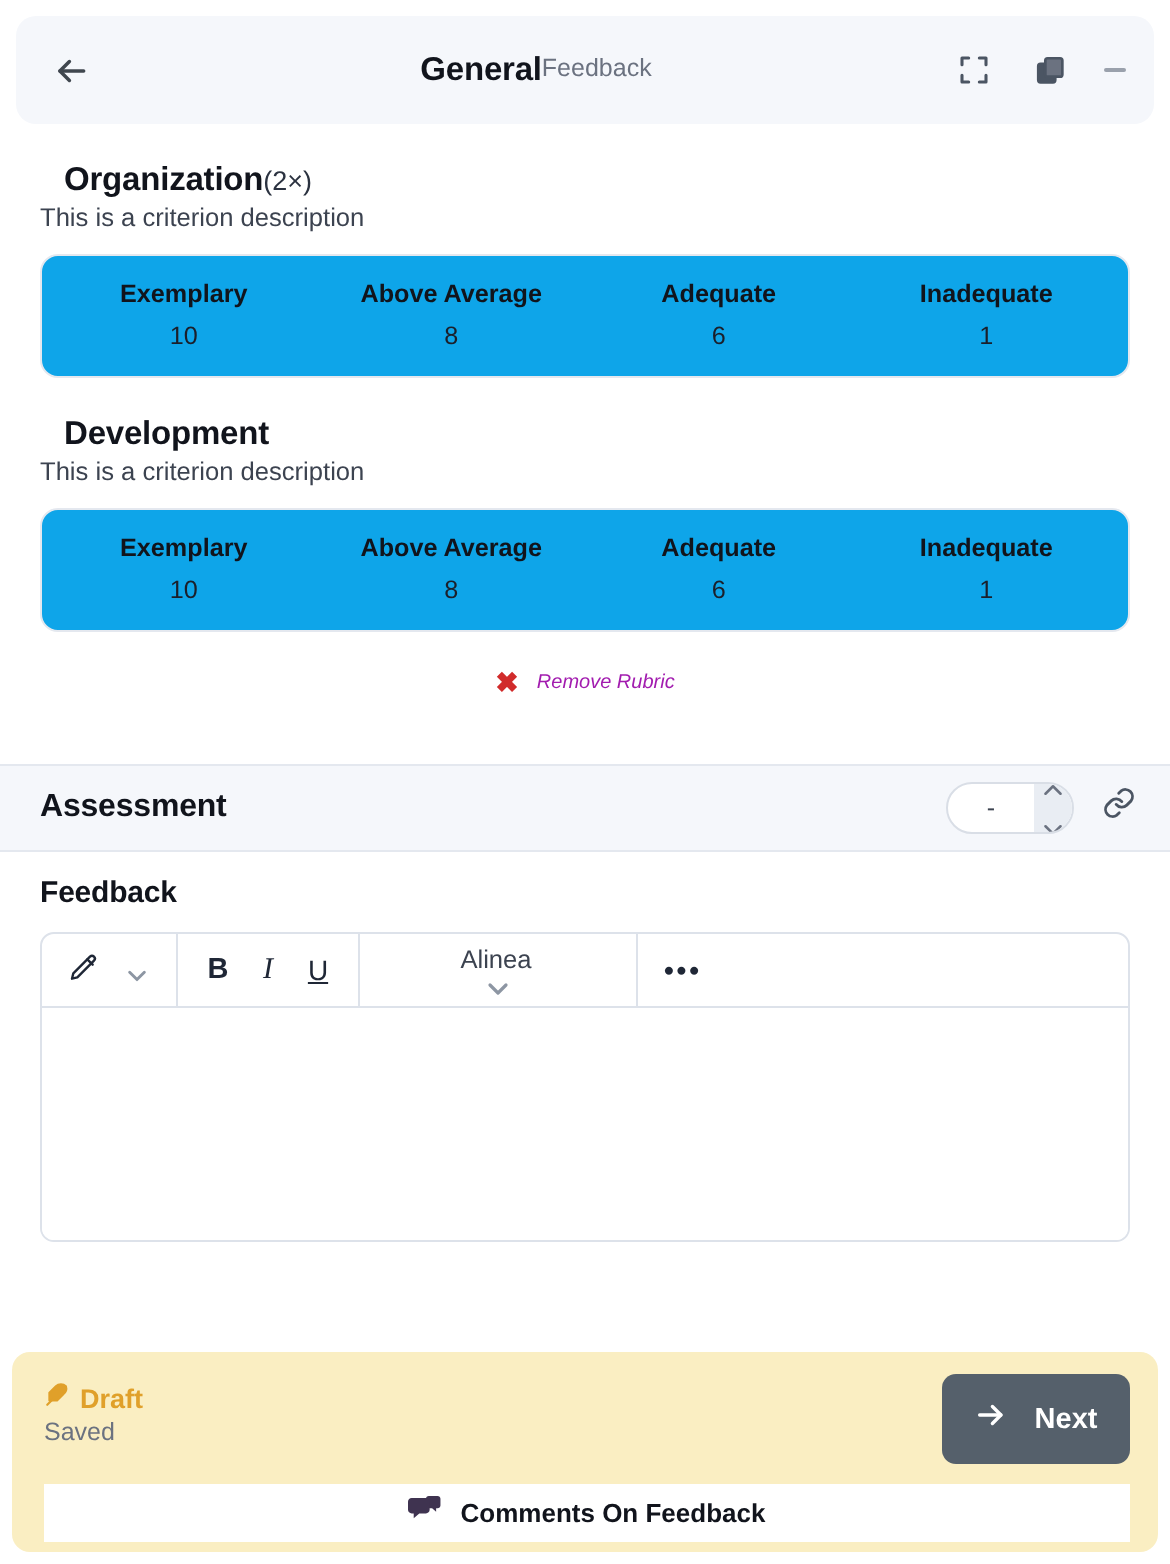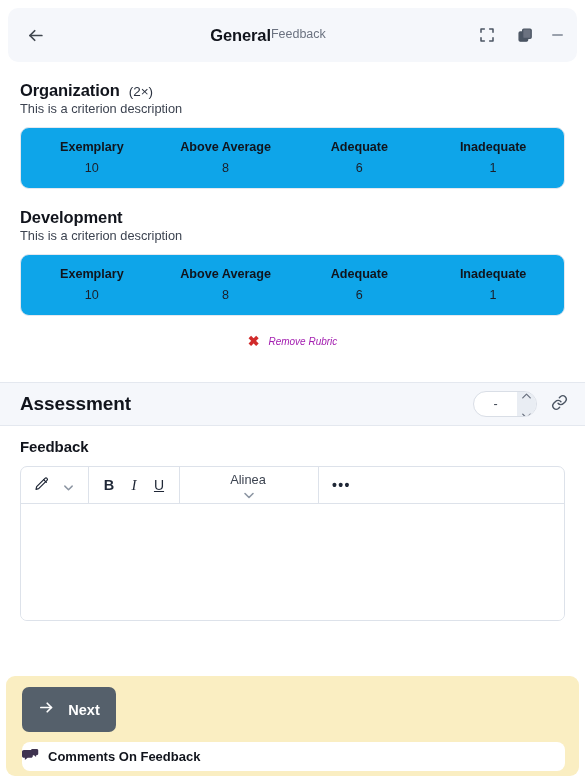--- a/index.html
+++ b/index.html
@@ -84,22 +84,22 @@
   
   .criteria-area {
     position: absolute;
     left: 0; top: 62px;
     width: 585px;
   }
   .criterion { padding: 0 20px; }
   .crit-head {
     display: flex;
     align-items: baseline;
-    gap: 9px;
     padding-top: 19px;
+    margin-left: 12px;
   }
   .crit-name {
     font-size: 16.5px;
     font-weight: bold;
     color: #11141c;
     letter-spacing: -0.1px;
   }
   .crit-mult {
     font-size: 13.5px;
     color: #2b3240;
@@ -162,21 +162,21 @@
     width: 585px;
     height: 44px;
     background: #f5f7fb;
     border-top: 1px solid #e4e8ef;
     border-bottom: 1px solid #e4e8ef;
     display: flex;
     align-items: center;
     padding: 0 16px 0 20px;
   }
   .assessment-title {
-    font-size: 19px;
+    font-size: 16px;
     font-weight: bold;
     color: #11141c;
     flex: 1 1 auto;
     letter-spacing: -0.1px;
   }
   .grade-stepper {
     width: 64px;
     height: 26px;
     background: #ffffff;
     border: 1px solid #d9dee6;
@@ -343,23 +343,24 @@
   }
   .next-label {
     color: #ffffff;
     font-size: 14.5px;
     font-weight: bold;
   }
   .comments-btn {
     margin-top: 10px;
     height: 29px;
     background: #ffffff;
-    border-radius: 8px;
-    display: flex;
-    align-items: center;
+    border-radius: 0;
+    display: flex;
+    align-items: center;
+    justify-content: center;
     gap: 9px;
     cursor: pointer;
   }
   .comments-label {
     font-size: 13px;
     font-weight: bold;
     color: #11141c;
   }
 </style>
 </head>
@@ -529,20 +530,32 @@
         <div class="tb-group">
           <div class="tb-btn dots">•••</div>
         </div>
       </div>
       <div class="editor-body"></div>
     </div>
   </div>
 
   <div class="footer">
     <div class="footer-top">
+      <div class="status-wrap">
+        <div class="draft-line">
+          <span>
+            <svg width="13" height="13" viewBox="0 0 24 24" fill="none" stroke="#e0a02a" stroke-width="2" stroke-linecap="round" stroke-linejoin="round">
+              <path d="M20.2 4a6.5 6.5 0 0 0-9.2 0L5 10v7h7l6-6a6.5 6.5 0 0 0 2.2-7Z" fill="#e0a02a"></path>
+              <line x1="3" y1="21" x2="10" y2="14"></line>
+            </svg>
+          </span>
+          <span>Draft</span>
+        </div>
+        <div class="saved-line">Saved</div>
+      </div>
       <div class="next-btn">
         <span>
           <svg width="17" height="17" viewBox="0 0 24 24" fill="none" stroke="#ffffff" stroke-width="2.4" stroke-linecap="round" stroke-linejoin="round">
             <line x1="4" y1="12" x2="19" y2="12"></line>
             <polyline points="13 6 19 12 13 18"></polyline>
           </svg>
         </span>
         <span class="next-label">Next</span>
       </div>
     </div>

